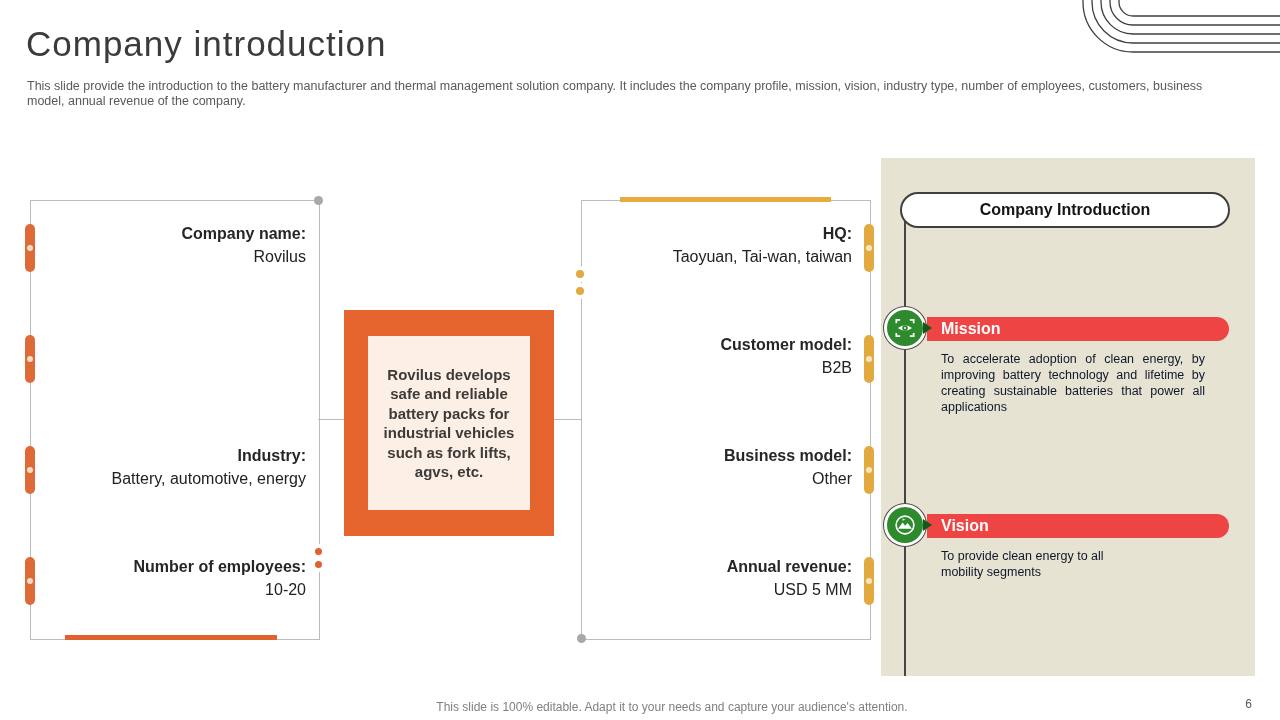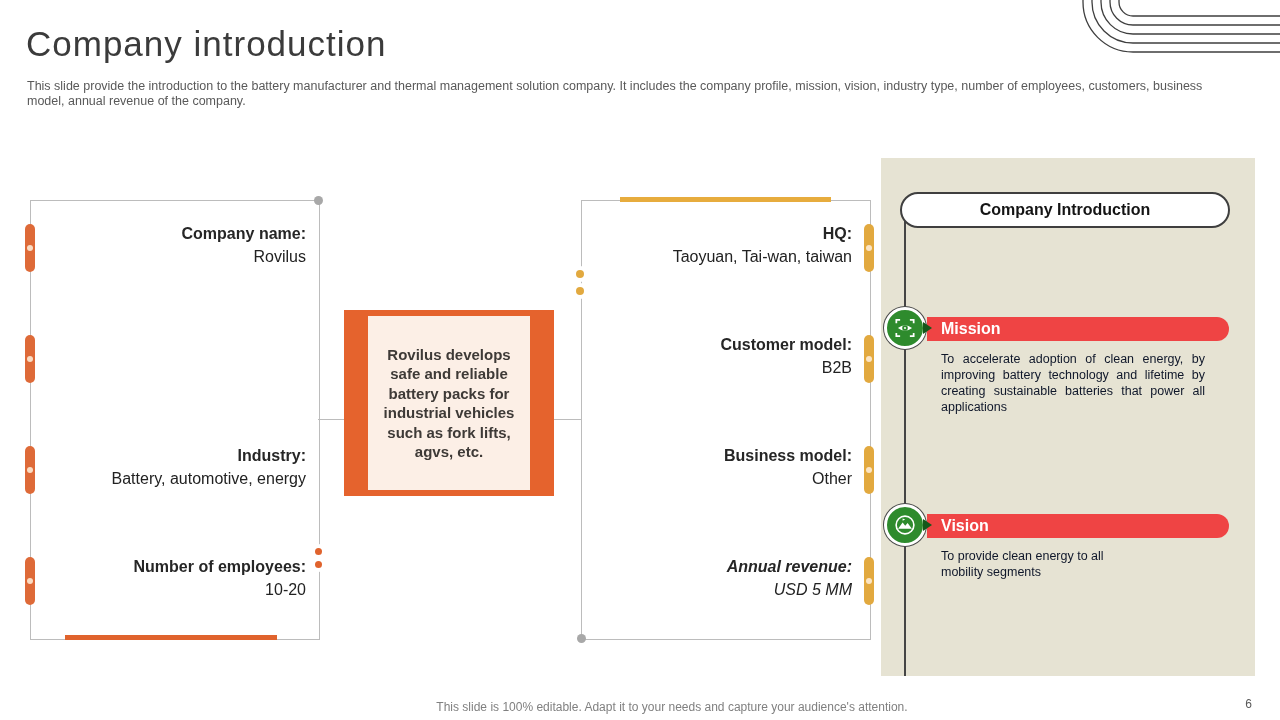--- a/index.html
+++ b/index.html
@@ -37,21 +37,21 @@
   .bar-gold{left:620px;top:197px;width:211px;background:#e7ac3d;}
 
   .dot{position:absolute;border-radius:50%;z-index:4;}
   .dot.gray{width:9px;height:9px;background:#a8a8a8;}
   .dot.orange{width:7px;height:7px;background:#e0632d;box-shadow:0 0 0 4px #fff;}
   .dot.gold{width:8px;height:8px;background:#e2a93f;box-shadow:0 0 0 4px #fff;}
 
   .conn{position:absolute;top:419px;height:1px;background:#bcbcbc;}
 
   
-  .callout{position:absolute;left:344px;top:310px;width:210px;height:186px;
+  .callout{position:absolute;left:344px;top:310px;width:210px;height:226px;
            background:#e5632d;z-index:2;display:flex;align-items:center;justify-content:center;}
   .callout-inner{width:162px;height:174px;background:#fcefe6;display:flex;
                  align-items:center;justify-content:center;padding:0 6px;box-sizing:border-box;}
   .callout-inner .txt{font-size:15px;font-weight:bold;color:#3e3a37;line-height:19.5px;
                       text-align:center;}
 
   
   .sidebar{position:absolute;left:881px;top:158px;width:374px;height:518px;background:#e6e3d3;}
   .tl-line{position:absolute;left:904px;top:210px;width:2px;height:466px;background:#454545;z-index:1;}
   .pill{position:absolute;left:900px;top:192px;width:330px;height:36px;background:#ffffff;
@@ -143,21 +143,21 @@
     <div class="val">Taoyuan, Tai-wan, taiwan</div>
   </div>
   <div class="fact fact-r" style="top:333px;">
     <div class="lbl">Customer model:</div>
     <div class="val">B2B</div>
   </div>
   <div class="fact fact-r" style="top:444px;">
     <div class="lbl">Business model:</div>
     <div class="val">Other</div>
   </div>
-  <div class="fact fact-r" style="top:555px;font-style:italic;">
+  <div class="fact fact-r" style="top:555px;">
     <div class="lbl">Annual revenue:</div>
     <div class="val">USD 5 MM</div>
   </div>
 
   <div class="sidebar"></div>
   <div class="tl-line"></div>
   <div class="pill">Company Introduction</div>
 
   <div class="sec-circle mission-circle">
     <svg width="26" height="26" viewBox="0 0 24 24">

